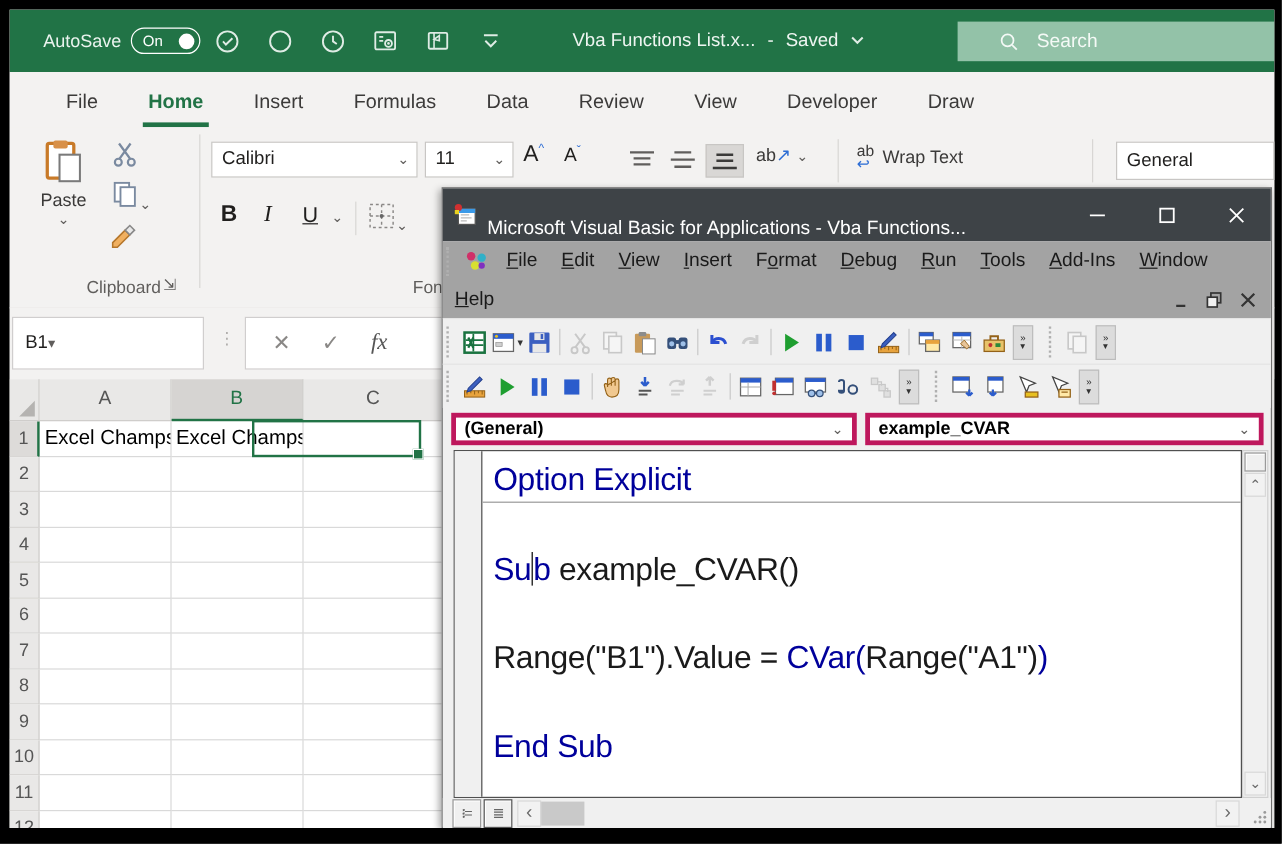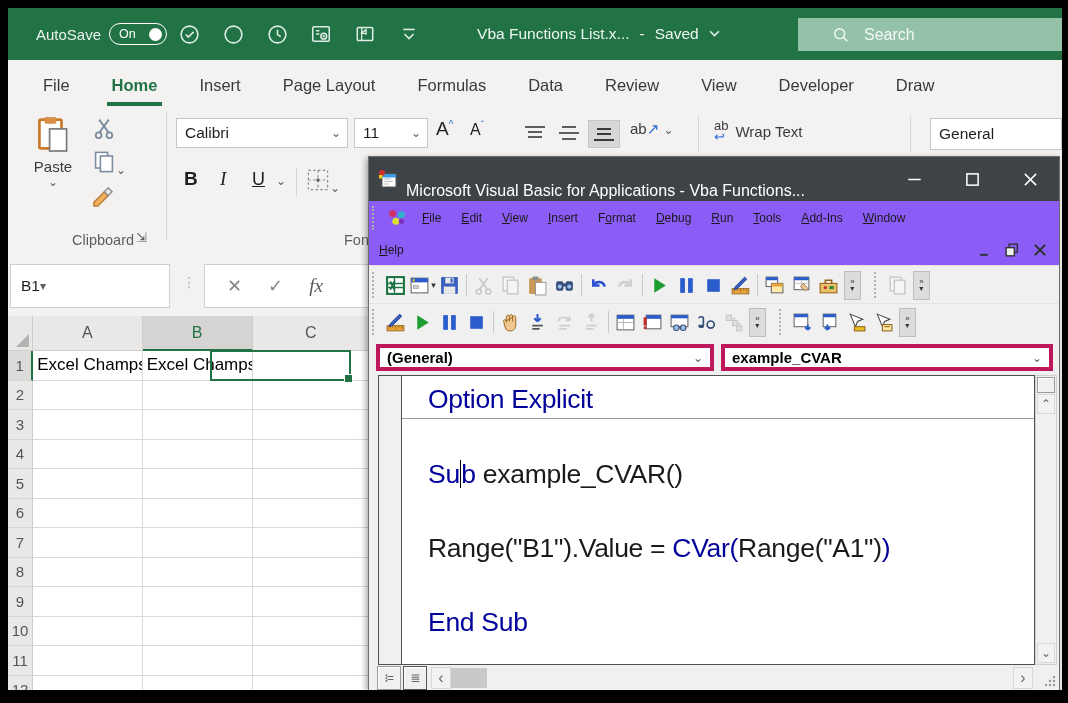--- a/index.html
+++ b/index.html
@@ -10,21 +10,21 @@
   #xl-titlebar{left:0;top:0;width:100%;height:52px;background:#217346;color:#fff;}
   .qat{display:flex;align-items:center;height:100%;}
   .autosave{display:flex;align-items:center;gap:8px;margin-left:28px;font-size:15px;color:#eaf3ee;}
   .as-pill{width:58px;height:22px;border:1.5px solid #fff;border-radius:12px;display:flex;align-items:center;justify-content:space-between;padding:0 4px 0 9px;box-sizing:border-box;}
   .as-pill span{font-size:12.5px;color:#fff;}
   .as-knob{width:13px;height:13px;border-radius:50%;background:#fff;}
   .qbtn{width:44px;height:34px;display:flex;align-items:center;justify-content:center;}
   .xl-title{font-size:15.5px;color:#eef5f1;display:flex;align-items:center;gap:10px;white-space:nowrap;}
   #xl-search{right:0;top:10px;width:264px;height:33px;background:#93c2a8;display:flex;align-items:center;gap:14px;padding-left:34px;box-sizing:border-box;color:#f4f9f6;font-size:16px;}
   
-  #tabs-row{left:0;top:52px;width:100%;height:46px;background:#f3f2f1;display:flex;align-items:flex-end;padding-left:14px;box-sizing:border-box;gap:0;}
+  #tabs-row{left:0;top:52px;width:100%;height:46px;background:#f3f2f1;display:flex;align-items:flex-end;padding-left:26px;box-sizing:border-box;gap:0;}
   .tab{font-size:16.5px;color:#3b3a39;padding:9px 21px 11px;cursor:default;position:relative;}
   .tab.active{font-weight:700;color:#217346;}
   .tab.active::after{content:"";position:absolute;left:16px;right:16px;bottom:0;height:4px;background:#217346;}
   
   #ribbon{left:0;top:98px;width:100%;height:150px;background:#f3f2f1;border-bottom:1px solid #d8d6d4;}
   .grp-label{position:absolute;font-size:14.5px;color:#605e5c;margin-left:40px;}
   .vsep{position:absolute;width:1px;background:#d8d6d4;}
   .ribtxt{font-size:15px;color:#3b3a39;}
   .combo{position:absolute;background:#fff;border:1px solid #c8c6c4;display:flex;align-items:center;justify-content:space-between;padding:0 6px 0 8px;box-sizing:border-box;font-size:15.5px;color:#201f1e;}
   .chev{color:#605e5c;font-size:12px;}
@@ -48,36 +48,36 @@
   .rh{width:32px;box-sizing:border-box;background:#e9e8e7;border-right:1px solid #cfcdcb;border-bottom:1px solid #d8d6d4;display:flex;align-items:center;justify-content:center;font-size:15px;color:#555;}
   .rh.sel{border-right:2px solid #217346;background:#dddbd9;}
   .cell{box-sizing:border-box;border-right:1px solid #d9d9d9;border-bottom:1px solid #d9d9d9;font-size:17px;color:#000;display:flex;align-items:center;padding-left:4px;overflow:hidden;white-space:nowrap;}
   #selbox{left:202px;top:342px;width:141px;height:31px;border:2px solid #217346;box-sizing:border-box;background:transparent;}
   #fillhandle{right:-4px;bottom:-4px;width:7px;height:7px;background:#217346;border:1px solid #fff;}
   
   #vba{left:360px;top:148px;width:692px;height:534px;background:#f0f0f0;border:1px solid #6e6e6e;box-sizing:border-box;box-shadow:-2px 2px 6px rgba(0,0,0,.35);}
   #vba-tb{left:0;top:0;width:100%;height:44px;background:#3e4347;display:flex;align-items:center;color:#fff;}
   #vba-tb .t{font-size:16px;margin-left:8px;white-space:nowrap;margin-top:23px;}
   .winbtn{width:58px;height:44px;display:flex;align-items:center;justify-content:center;color:#fff;}
-  .menurow{position:absolute;left:0;width:100%;background:#8b5cf6;display:flex;align-items:center;font-size:12px;color:#1a1a1a;}
+  .menurow{position:absolute;left:0;width:100%;background:#a3a3a3;display:flex;align-items:center;font-size:16px;color:#1a1a1a;}
   .mi{padding:4px 10px;}
   .mi u{text-decoration:underline;}
   .grip{width:4px;height:70%;border-left:2px dotted #b0b0b0;margin:0 4px 0 3px;}
   .toolbar{position:absolute;left:0;width:100%;background:#f0f0f0;display:flex;align-items:center;border-top:1px solid #e4e4e4;}
   .tbtn{width:27px;height:27px;display:flex;align-items:center;justify-content:center;position:relative;}
   .tbtn svg{width:21px;height:21px;}
   .tbtn.dis{opacity:.38;filter:grayscale(1);}
   .tsep{width:1px;height:22px;background:#c9c9c9;margin:0 3px;}
   .ovf{width:15px;height:27px;background:#dcdcdc;border:1px solid #bdbdbd;display:flex;flex-direction:column;align-items:center;justify-content:center;font-size:8px;color:#333;line-height:7px;margin-left:2px;}
   .ddair{font-size:9px;color:#333;margin-left:1px;}
   .vbacombo{position:absolute;height:27px;background:#fff;border:4px solid #be185d;display:flex;align-items:center;justify-content:space-between;padding:0 7px;box-sizing:border-box;font-size:15px;font-weight:700;color:#000;}
   #codewrap{left:9px;top:218px;width:657px;height:290px;background:#fff;border:1px solid #505050;box-sizing:border-box;display:flex;}
   #codemargin{width:22px;background:#f0f0f0;border-right:1px solid #505050;}
   #code{flex:1;padding-top:5px;overflow:hidden;}
-  .cl{height:37px;line-height:37px;font-size:26.5px;white-space:pre;padding-left:26px;color:#1a1a1a;letter-spacing:-0.3px;}
+  .cl{height:37px;line-height:37px;font-size:26.5px;white-space:pre;padding-left:9px;color:#1a1a1a;letter-spacing:-0.3px;}
   .cl.sep{border-bottom:1px solid #9a9a9a;}
   .cl .k{color:#00009B;}
   .caret{display:inline-block;width:1.5px;height:28px;background:#000;vertical-align:-5px;}
   .sb{background:#f2f2f2;border:1px solid #d8d8d8;display:flex;align-items:center;justify-content:center;color:#6a6a6a;}
   .sbtn3d{background:#f0f0f0;border:1px solid #9a9a9a;box-shadow:inset 1px 1px 0 #fff;display:flex;align-items:center;justify-content:center;color:#444;}
   .griplines{font-size:12px;color:#666;letter-spacing:-1px;}
 </style>
 </head>
 <body>
 
@@ -289,21 +289,20 @@
           <path d="M12.8 12.8L17 17" stroke="#f4f9f6" stroke-width="1.6"></path>
         </svg>
       <span>Search</span>
     </div>
   </div>
 
   <div class="abs" id="tabs-row">
       <span class="tab">File</span>
       <span class="tab active">Home</span>
       <span class="tab">Insert</span>
-      <span class="tab">Page Layout</span>
       <span class="tab">Formulas</span>
       <span class="tab">Data</span>
       <span class="tab">Review</span>
       <span class="tab">View</span>
       <span class="tab">Developer</span>
       <span class="tab">Draw</span>
     </div>
 
   <div class="abs" id="ribbon">
 

